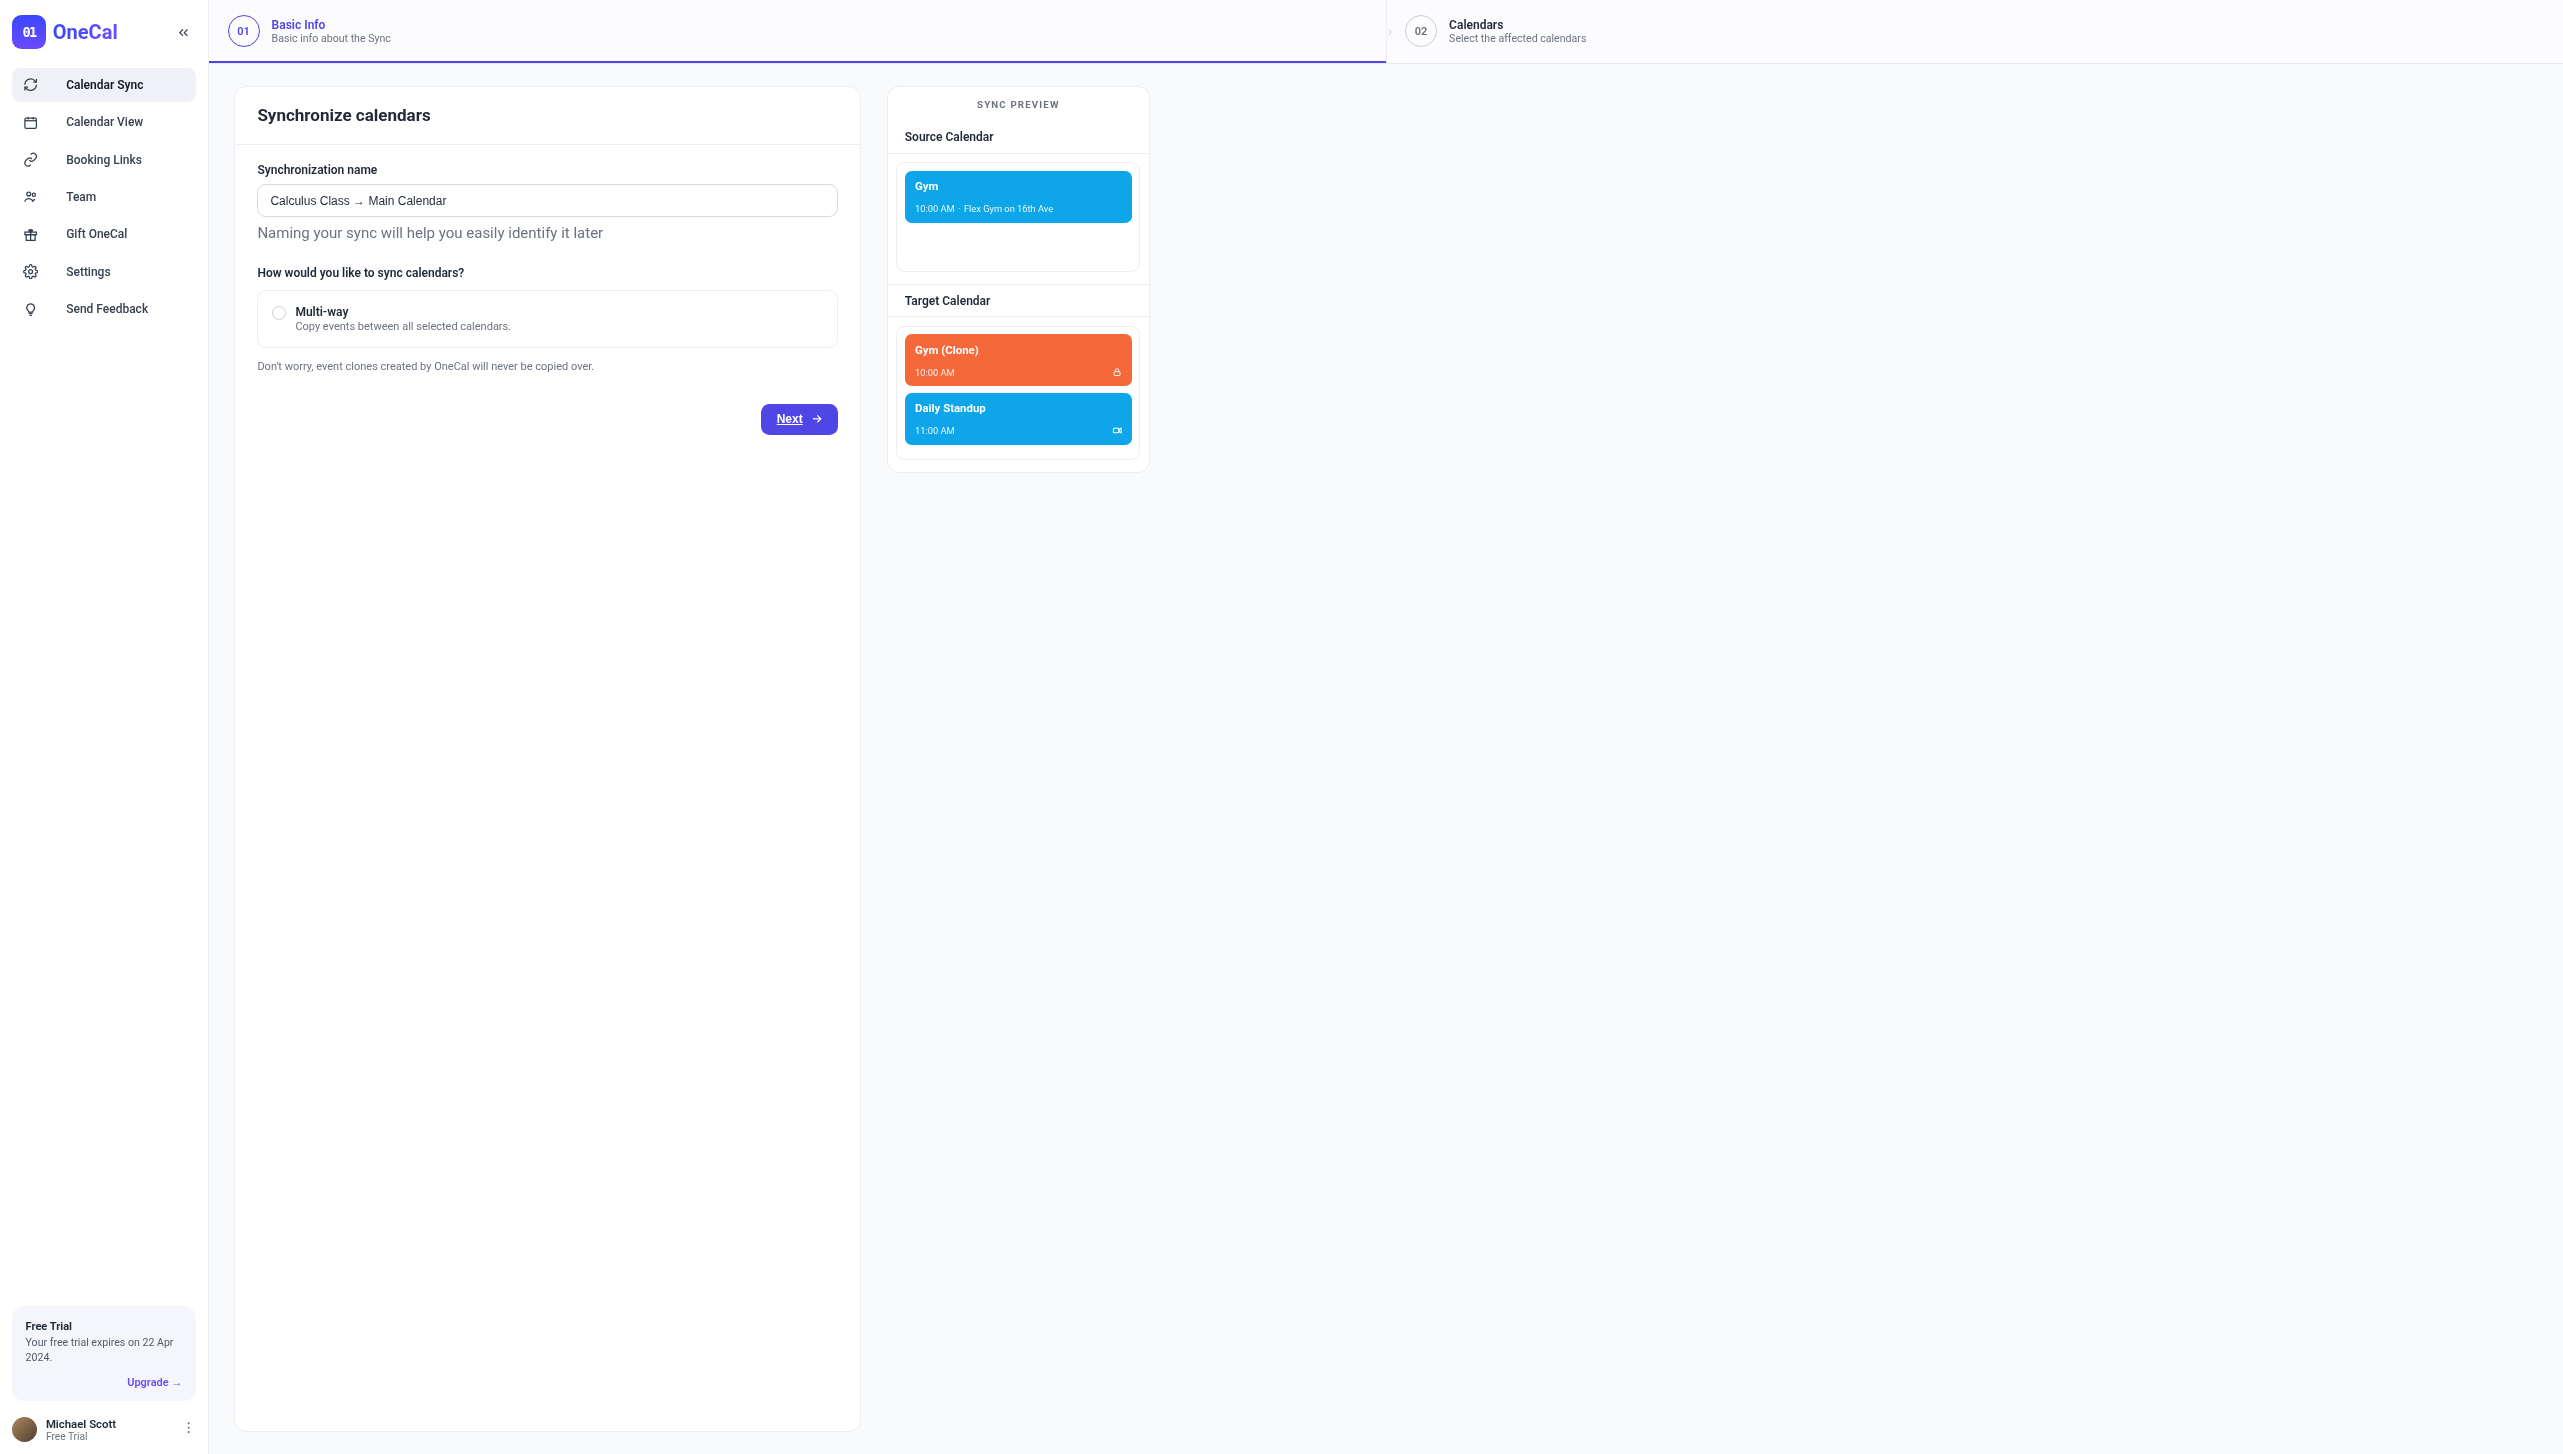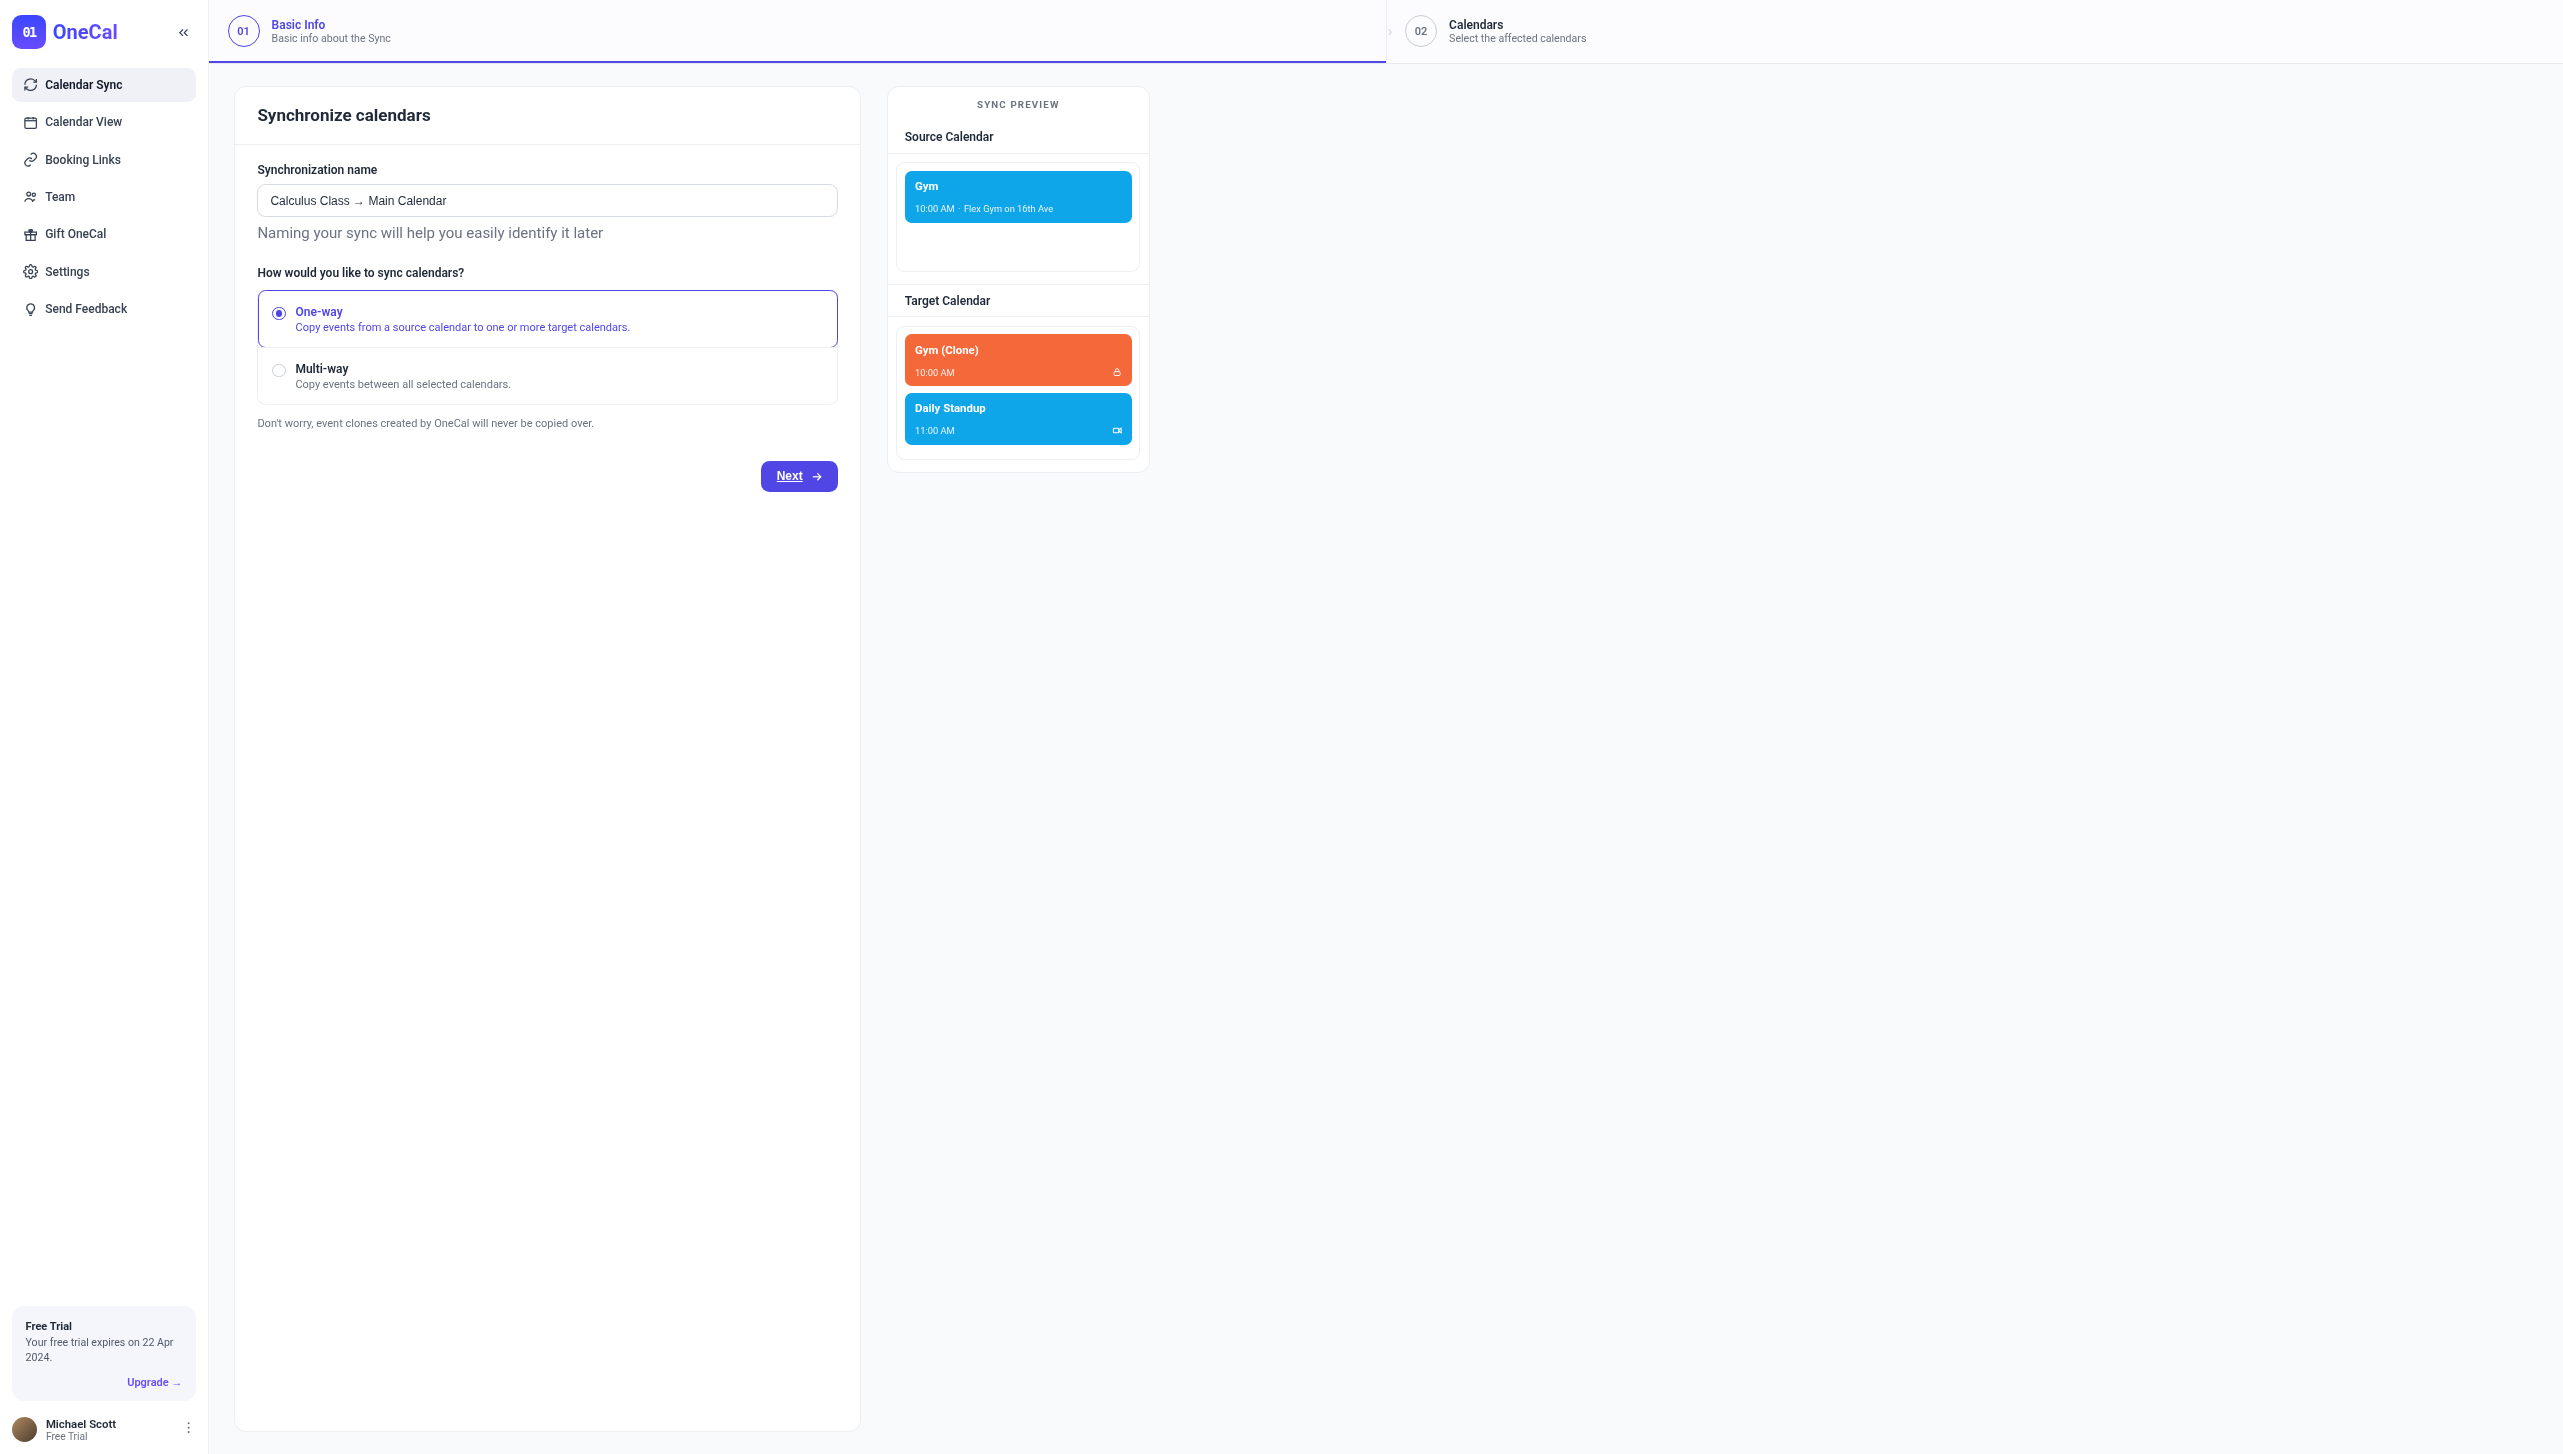--- a/index.html
+++ b/index.html
@@ -53,21 +53,21 @@
     }
     .collapse-btn {
       width: 24px; height: 24px;
       display:flex; align-items:center; justify-content:center;
       color:#374151;
       cursor:pointer;
     }
     .nav-item {
       display: flex;
       align-items: center;
-      gap: 6px;
+      gap: 27px;
       padding: 8.5px 10.2px;
       border-radius: 8.5px;
       color: #374151;
       font-weight: 500;
       cursor: pointer;
       margin-bottom: 3.4px;
     }
     .nav-item.active { background: #eff1f7; color:#111827; font-weight:600; }
     .nav-icon { width:17px; height:17px; display:flex; align-items:center; justify-content:center; color:#374151; }
     .sidebar-spacer { flex: 1; }
@@ -380,25 +380,20 @@
         <h1>Synchronize calendars</h1>
       </div>
       <div class="form-body">
         <label class="field-label">Synchronization name</label>
         <input class="text-input" type="text" value="Calculus Class → Main Calendar" style="">
         <div class="helper">Naming your sync will help you easily identify it later</div>
 
         <div class="question">How would you like to sync calendars?</div>
 
         <div class="option-group">
-          <div class="option selected">
-            <span class="radio"></span>
-            <div class="opt-title">One-way</div>
-            <div class="opt-sub">Copy events from a source calendar to one or more target calendars.</div>
-          </div>
           <div class="option">
             <span class="radio"></span>
             <div class="opt-title">Multi-way</div>
             <div class="opt-sub">Copy events between all selected calendars.</div>
           </div>
         </div>
 
         <div class="footnote">Don't worry, event clones created by OneCal will never be copied over.</div>
 
         <div class="form-actions">

